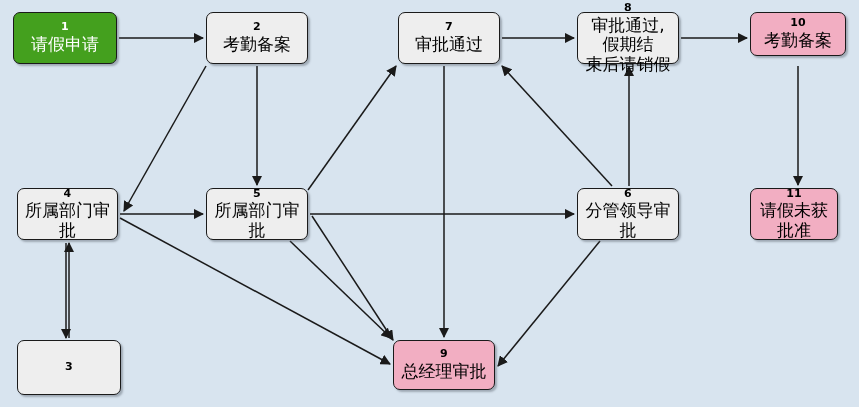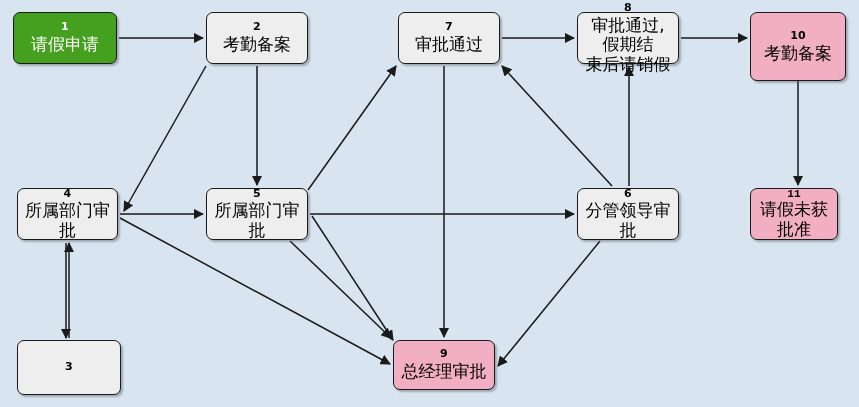--- a/index.html
+++ b/index.html
@@ -124,23 +124,23 @@
       </div>
       <div class="node" style="left: 577px; top: 12px; width: 102px; height: 52px;">
         <div class="num">8</div>
         <div class="lbl">审批通过, 假期结
 束后请销假</div>
       </div>
       <div class="node pink" style="left: 393px; top: 340px; width: 102px; height: 50px;">
         <div class="num">9</div>
         <div class="lbl">总经理审批</div>
       </div>
-      <div class="node pink" style="left: 750px; top: 12px; width: 96px; height: 69px;">
+      <div class="node pink" style="left: 750px; top: 12px; width: 96px; height: 44px;">
         <div class="num">10</div>
         <div class="lbl">考勤备案</div>
       </div>
-      <div class="node pink" style="left: 750px; top: 188px; width: 88px; height: 52px; font-family: Liberation Mono, monospace;">
+      <div class="node pink" style="left: 750px; top: 188px; width: 88px; height: 52px;">
         <div class="num">11</div>
         <div class="lbl">请假未获批准</div>
       </div>
     </div>
 
 </div>
 
 </body></html>

